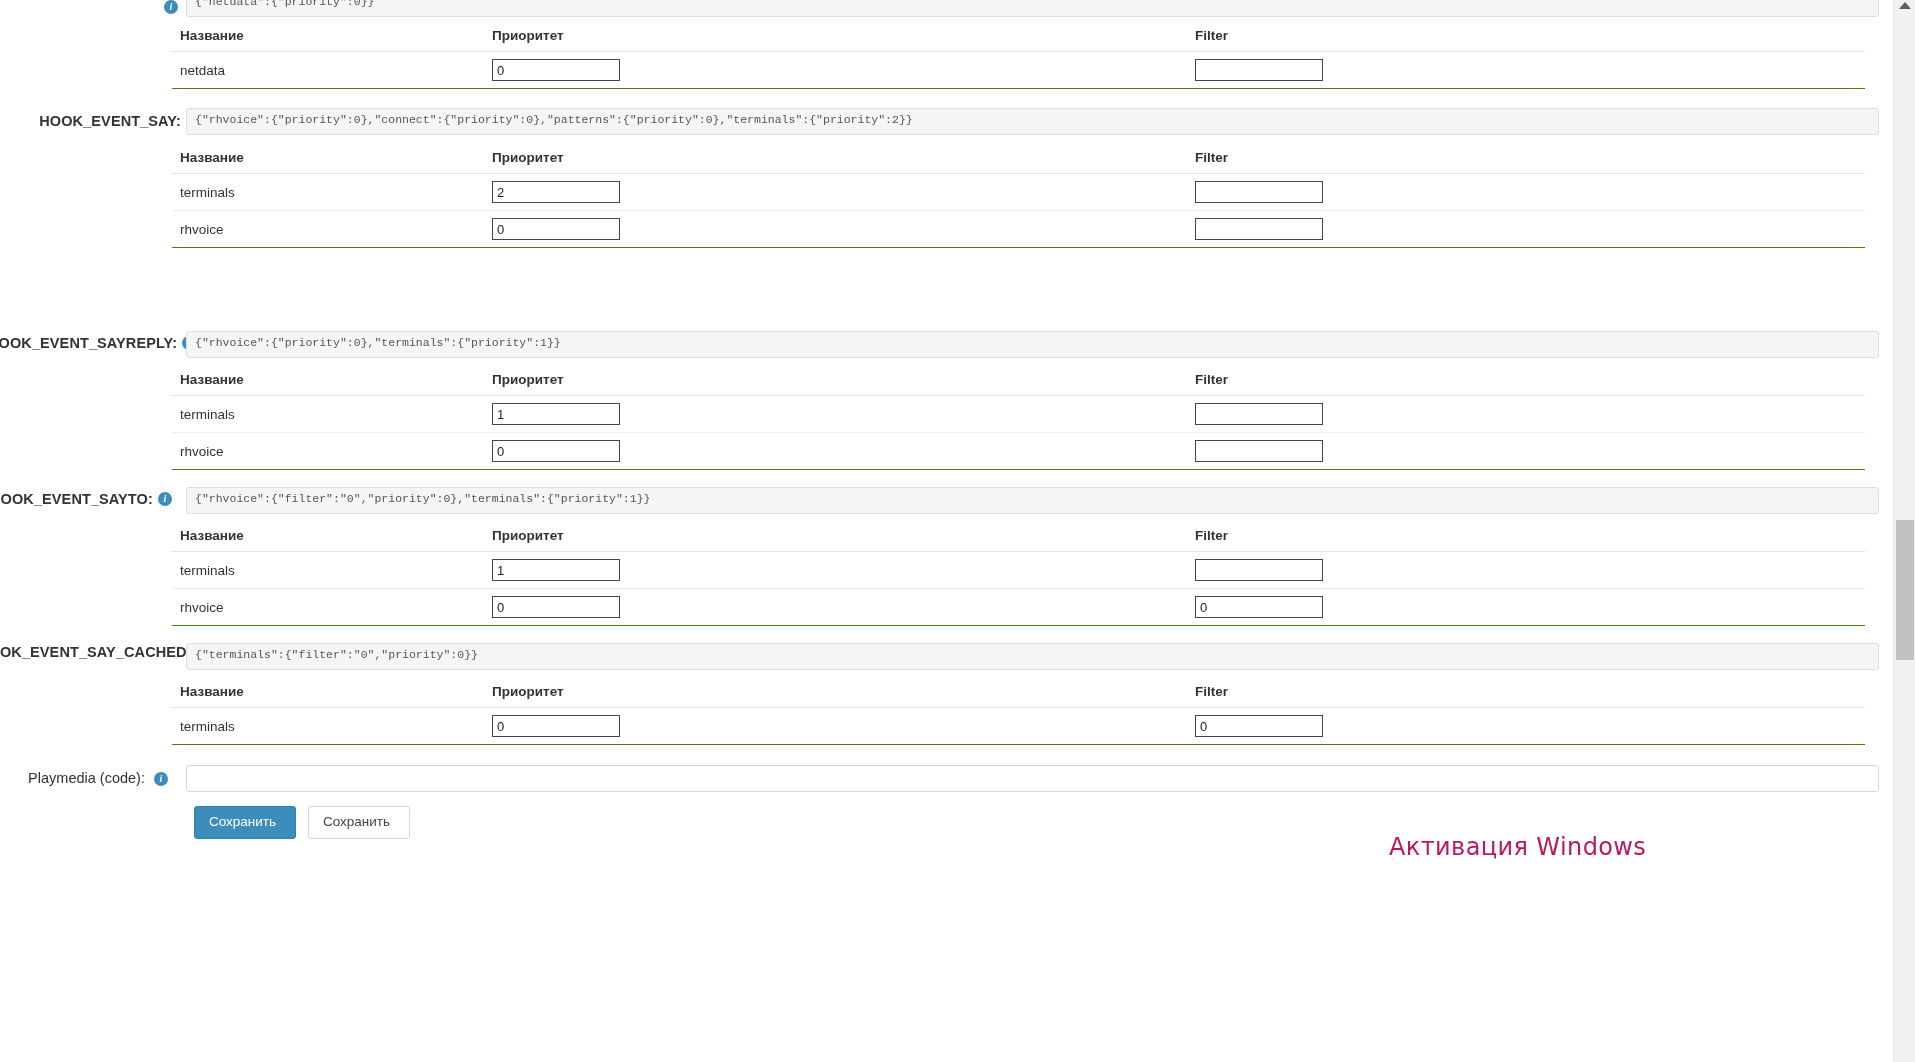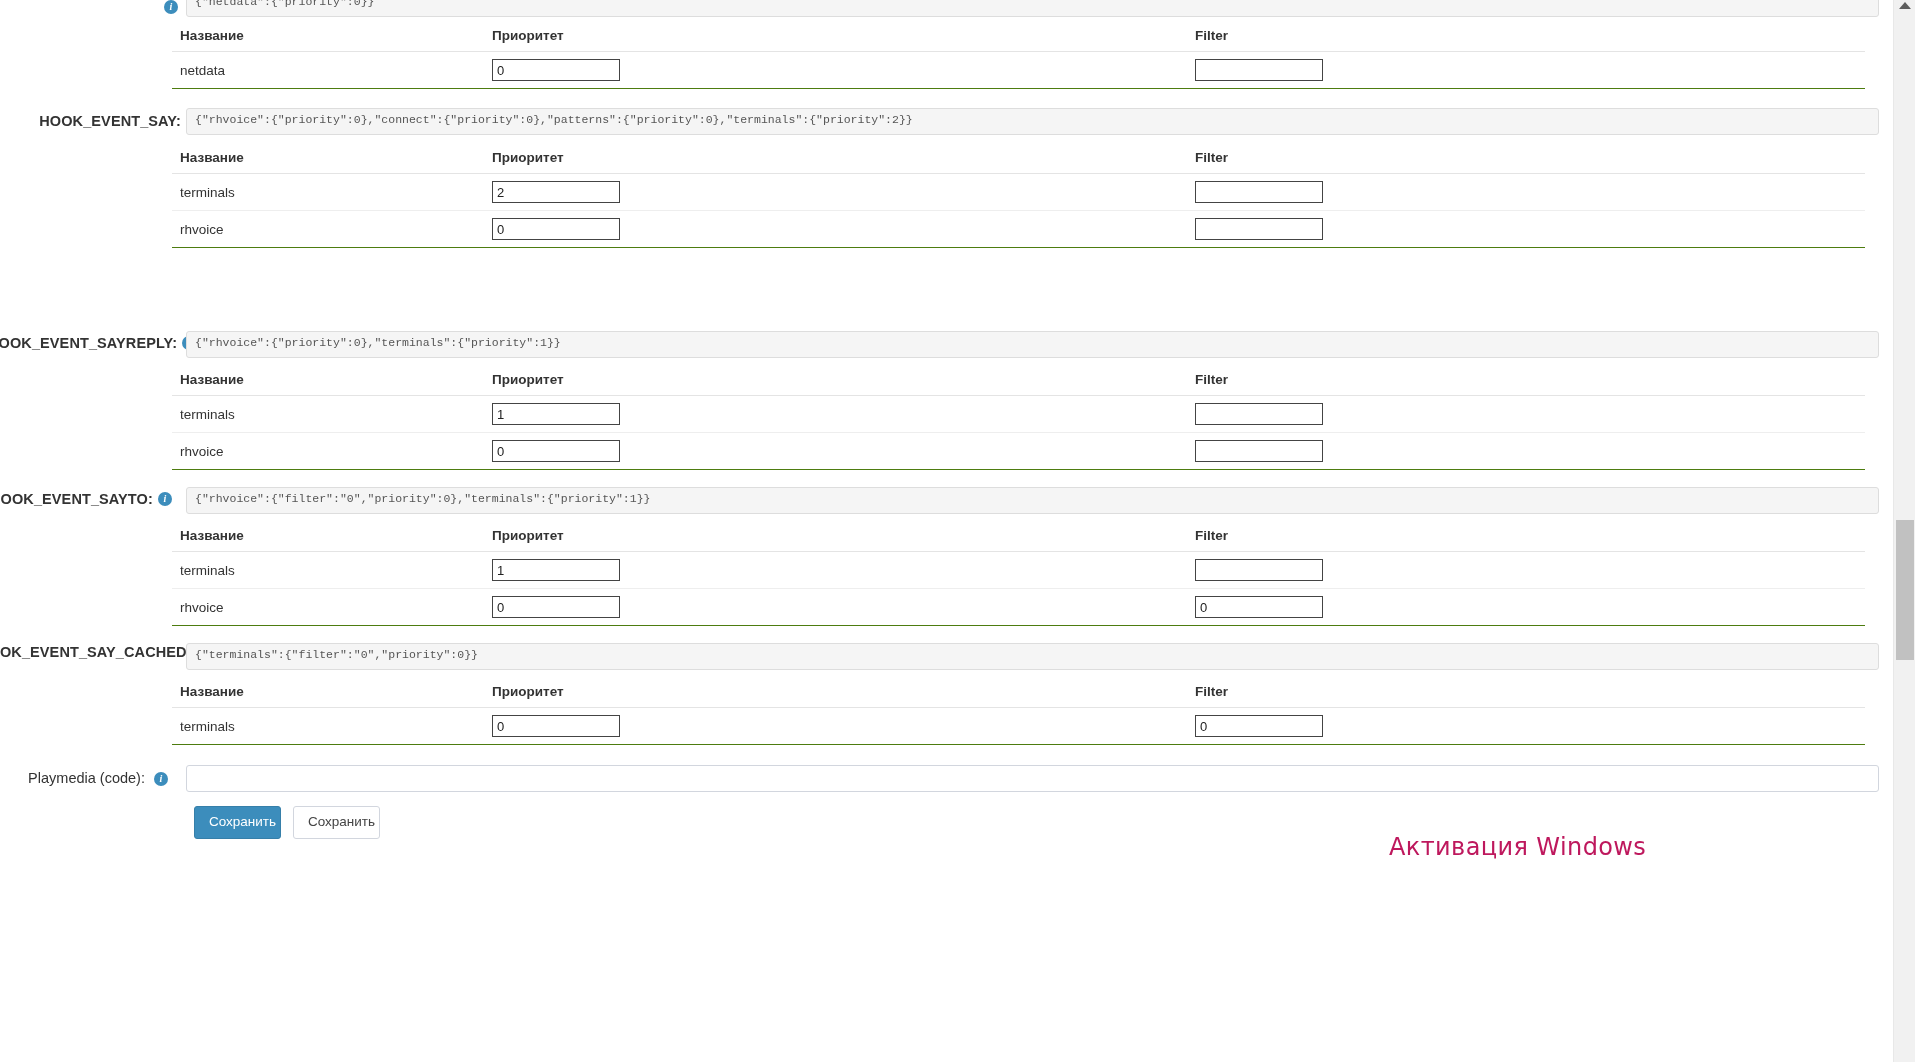--- a/index.html
+++ b/index.html
@@ -165,21 +165,21 @@
     outline: none;
   }
 
   
   .btn-row { position: absolute; left: 194px; }
   .btn {
     display: inline-block;
     font-family: "Liberation Sans", sans-serif;
     font-size: 13.5px;
     line-height: 1;
-    padding: 8px 4px 9px 14px;
+    padding: 8px 19px 9px 14px;
     border-radius: 3px;
     cursor: pointer;
     vertical-align: middle;
   }
   .btn-primary {
     background: #3c8dbc;
     border: 1px solid #367fa9;
     color: #ffffff;
   }
   .btn-default {

